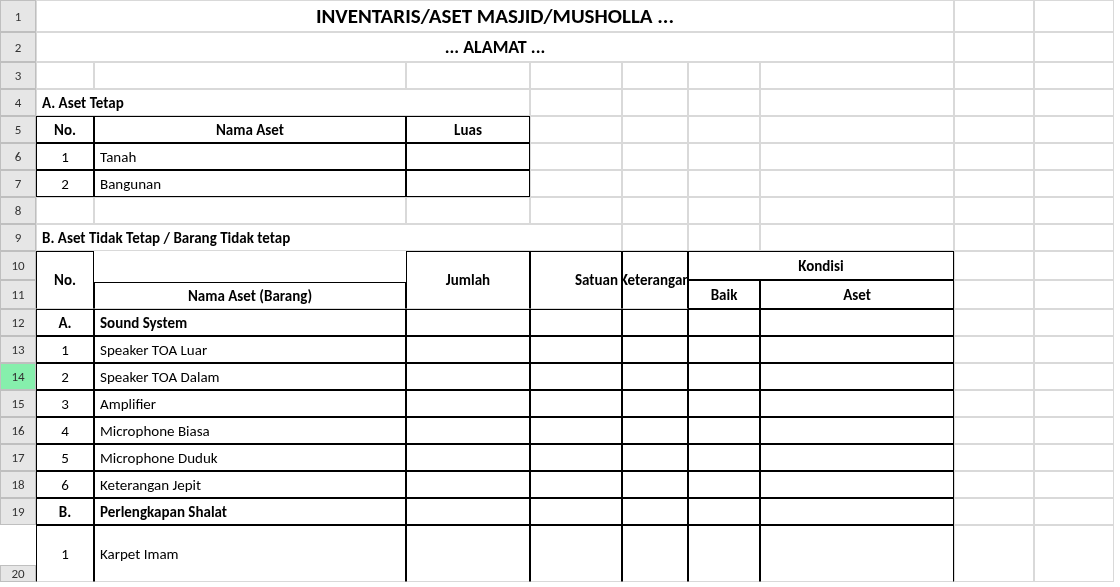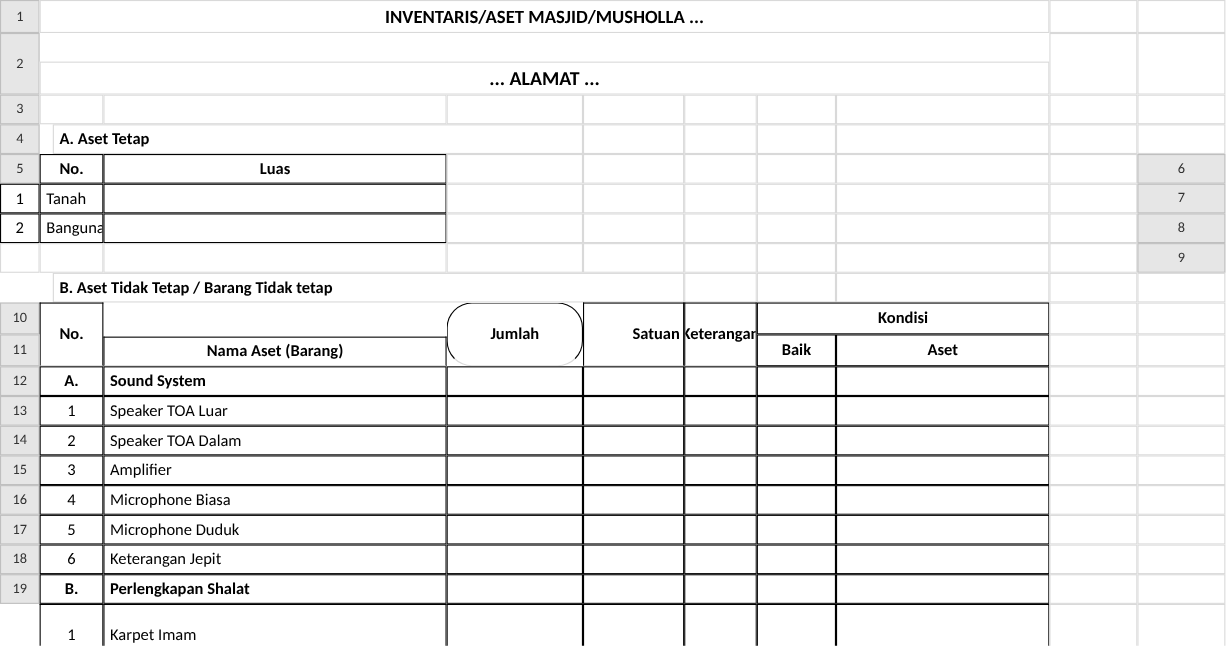--- a/index.html
+++ b/index.html
@@ -41,50 +41,49 @@
     .cell.blank {
       
     }
     .cell.bt { border-top: 1px solid #000; }
     .cell.bb { border-bottom: 1px solid #000; }
     .cell.bl { border-left: 1px solid #000; }
     .cell.br { border-right: 1px solid #000; }
     .cell.center { justify-content: center; text-align: right; }
     .cell.bold { font-weight: bold; }
     .title {
-      font-size: 17px;
+      font-size: 21px;
       font-weight: bold;
       justify-content: center;
     }
     .subtitle {
       font-size: 18px;
       font-weight: bold;
       justify-content: center;
     }
     .sect {
       font-weight: bold;
-      margin-left: 12px;
     }
     .h30 { min-height: 30px; }
     .h27 { min-height: 27px; }
     
-    .rowhead.sel { background: #e5e5e5; }
+    .rowhead.sel { background: #86efac; }
   </style>
 </head>
 <body>
 
 <div class="sheet">
 
   <div class="rowhead h30">1</div>
   <div class="cell title h30" style="grid-column: 2 / 9;">INVENTARIS/ASET MASJID/MUSHOLLA ...</div>
   <div class="cell blank h30"></div>
   <div class="cell blank h30"></div>
 
   <div class="rowhead h30">2</div>
-  <div class="cell subtitle h30" style="grid-column: 2 / 9; margin-top: 26px;">... ALAMAT ...</div>
+  <div class="cell subtitle h30" style="grid-column: 2 / 9;">... ALAMAT ...</div>
   <div class="cell blank h30"></div>
   <div class="cell blank h30"></div>
 
   <div class="rowhead h27">3</div>
   <div class="cell blank"></div>
   <div class="cell blank"></div>
   <div class="cell blank"></div>
   <div class="cell blank"></div>
   <div class="cell blank"></div>
   <div class="cell blank"></div>
@@ -96,20 +95,21 @@
   <div class="cell sect" style="grid-column: 2 / 5;">A. Aset Tetap</div>
   <div class="cell blank"></div>
   <div class="cell blank"></div>
   <div class="cell blank"></div>
   <div class="cell blank"></div>
   <div class="cell blank"></div>
   <div class="cell blank"></div>
 
   <div class="rowhead h27">5</div>
   <div class="cell bt bb bl br center bold">No.</div>
+  <div class="cell bt bb bl br center bold">Nama Aset</div>
   <div class="cell bt bb bl br center bold">Luas</div>
   <div class="cell blank"></div>
   <div class="cell blank"></div>
   <div class="cell blank"></div>
   <div class="cell blank"></div>
   <div class="cell blank"></div>
   <div class="cell blank"></div>
 
   <div class="rowhead h27">6</div>
   <div class="cell bt bb bl br center">1</div>
@@ -148,21 +148,21 @@
   <div class="cell sect" style="grid-column: 2 / 6;">B. Aset Tidak Tetap / Barang Tidak tetap</div>
   <div class="cell blank"></div>
   <div class="cell blank"></div>
   <div class="cell blank"></div>
   <div class="cell blank"></div>
   <div class="cell blank"></div>
 
   <div class="rowhead h27">10</div>
   <div class="cell bt bl br center bold" style="grid-row: span 2;">No.</div>
   <div class="cell bt bl br center bold" style="grid-row: span 2; margin-top: 31px;">Nama Aset (Barang)</div>
-  <div class="cell bt bl br center bold" style="grid-row: span 2; border-radius: 23px;">Jumlah</div>
+  <div class="cell bt bl br center bold" style="grid-row: span 2;">Jumlah</div>
   <div class="cell bt bl br center bold" style="grid-row: span 2; padding-left: 46px;">Satuan</div>
   <div class="cell bt bl br center bold" style="grid-row: span 2;">Keterangan</div>
   <div class="cell bt bl br bb center bold" style="grid-column: span 2;">Kondisi</div>
   <div class="cell blank"></div>
   <div class="cell blank"></div>
 
   <div class="rowhead h27">11</div>
   <div class="cell bt bb bl br center bold">Baik</div>
   <div class="cell bt bb bl br center bold">Aset</div>
   <div class="cell blank"></div>

